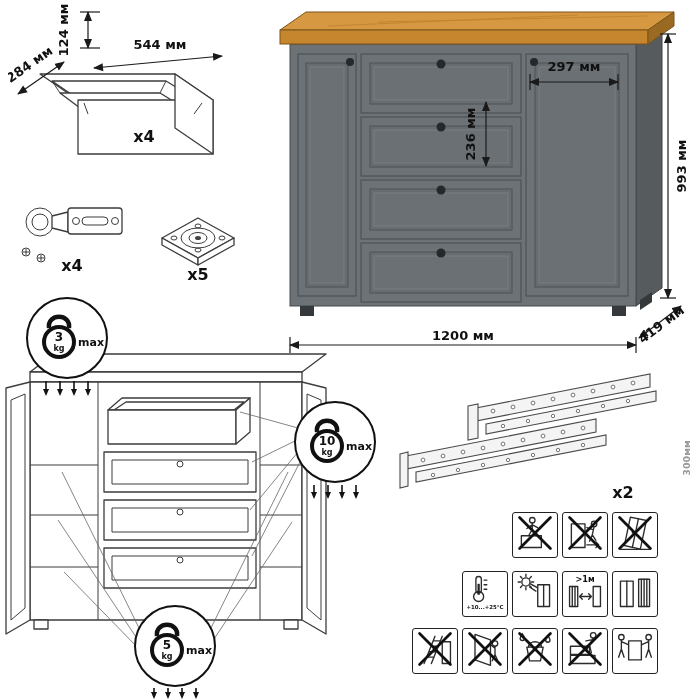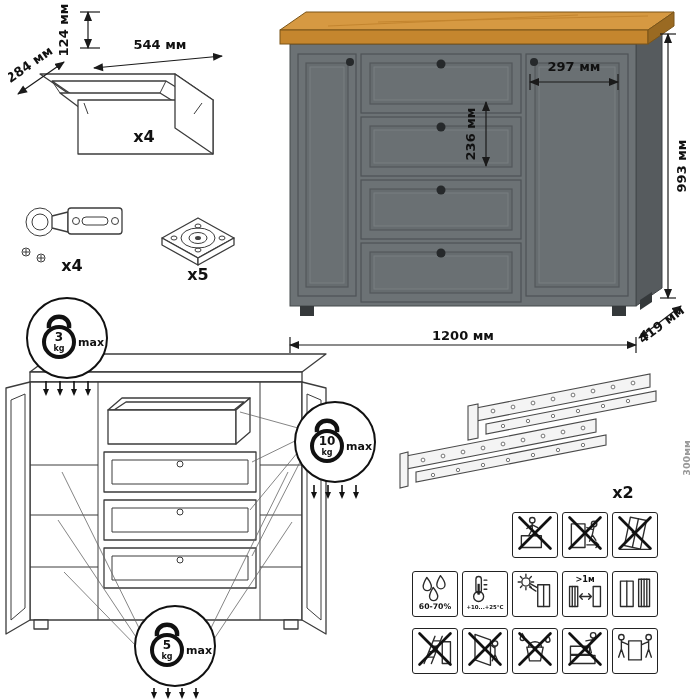--- a/index.html
+++ b/index.html
@@ -365,28 +365,20 @@
       <g transform="rotate(12 22 24)">
         <rect class="ln" x="13" y="6" width="18" height="32"></rect>
         <line class="ln" x1="22" y1="6" x2="22" y2="38"></line>
         <circle cx="19" cy="22" r="1.2" fill="#222"></circle>
       </g>
       <line class="ln" x1="6" y1="40" x2="38" y2="40"></line>
       <path class="xmark" d="M5,5 L39,39 M39,5 L5,39"></path>
     </svg>
   </div>
 
-  <div class="cell" style="left:412px;top:571px">
-    <svg width="40" height="40" viewBox="0 0 44 44">
-      <path class="ln" d="M13,6 C10,11 9,13 9,16 a4.5,4.5 0 0 0 9,0 C18,13 17,11 13,6 z"></path>
-      <path class="ln" d="M28,4 C25,9 24,11 24,14 a4.5,4.5 0 0 0 9,0 C33,11 32,9 28,4 z"></path>
-      <path class="ln" d="M20,17 C17,22 16,24 16,27 a4.5,4.5 0 0 0 9,0 C25,24 24,22 20,17 z"></path>
-      <text class="ptxt" x="22" y="41">60-70%</text>
-    </svg>
-  </div>
   <div class="cell" style="left:462px;top:571px">
     <svg width="40" height="40" viewBox="0 0 44 44">
       <rect class="ln" x="12" y="5" width="6" height="18" rx="3"></rect>
       <circle class="ln" cx="15" cy="27" r="5.5"></circle>
       <line x1="15" y1="13" x2="15" y2="25" stroke="#222" stroke-width="2.5"></line>
       <path class="ln" d="M21,9 L24,9 M21,14 L24,14 M21,19 L24,19"></path>
       <text class="ptxt" style="font-size:6px" x="22" y="41">+10...+25°С</text>
     </svg>
   </div>
   <div class="cell" style="left:512px;top:571px">

